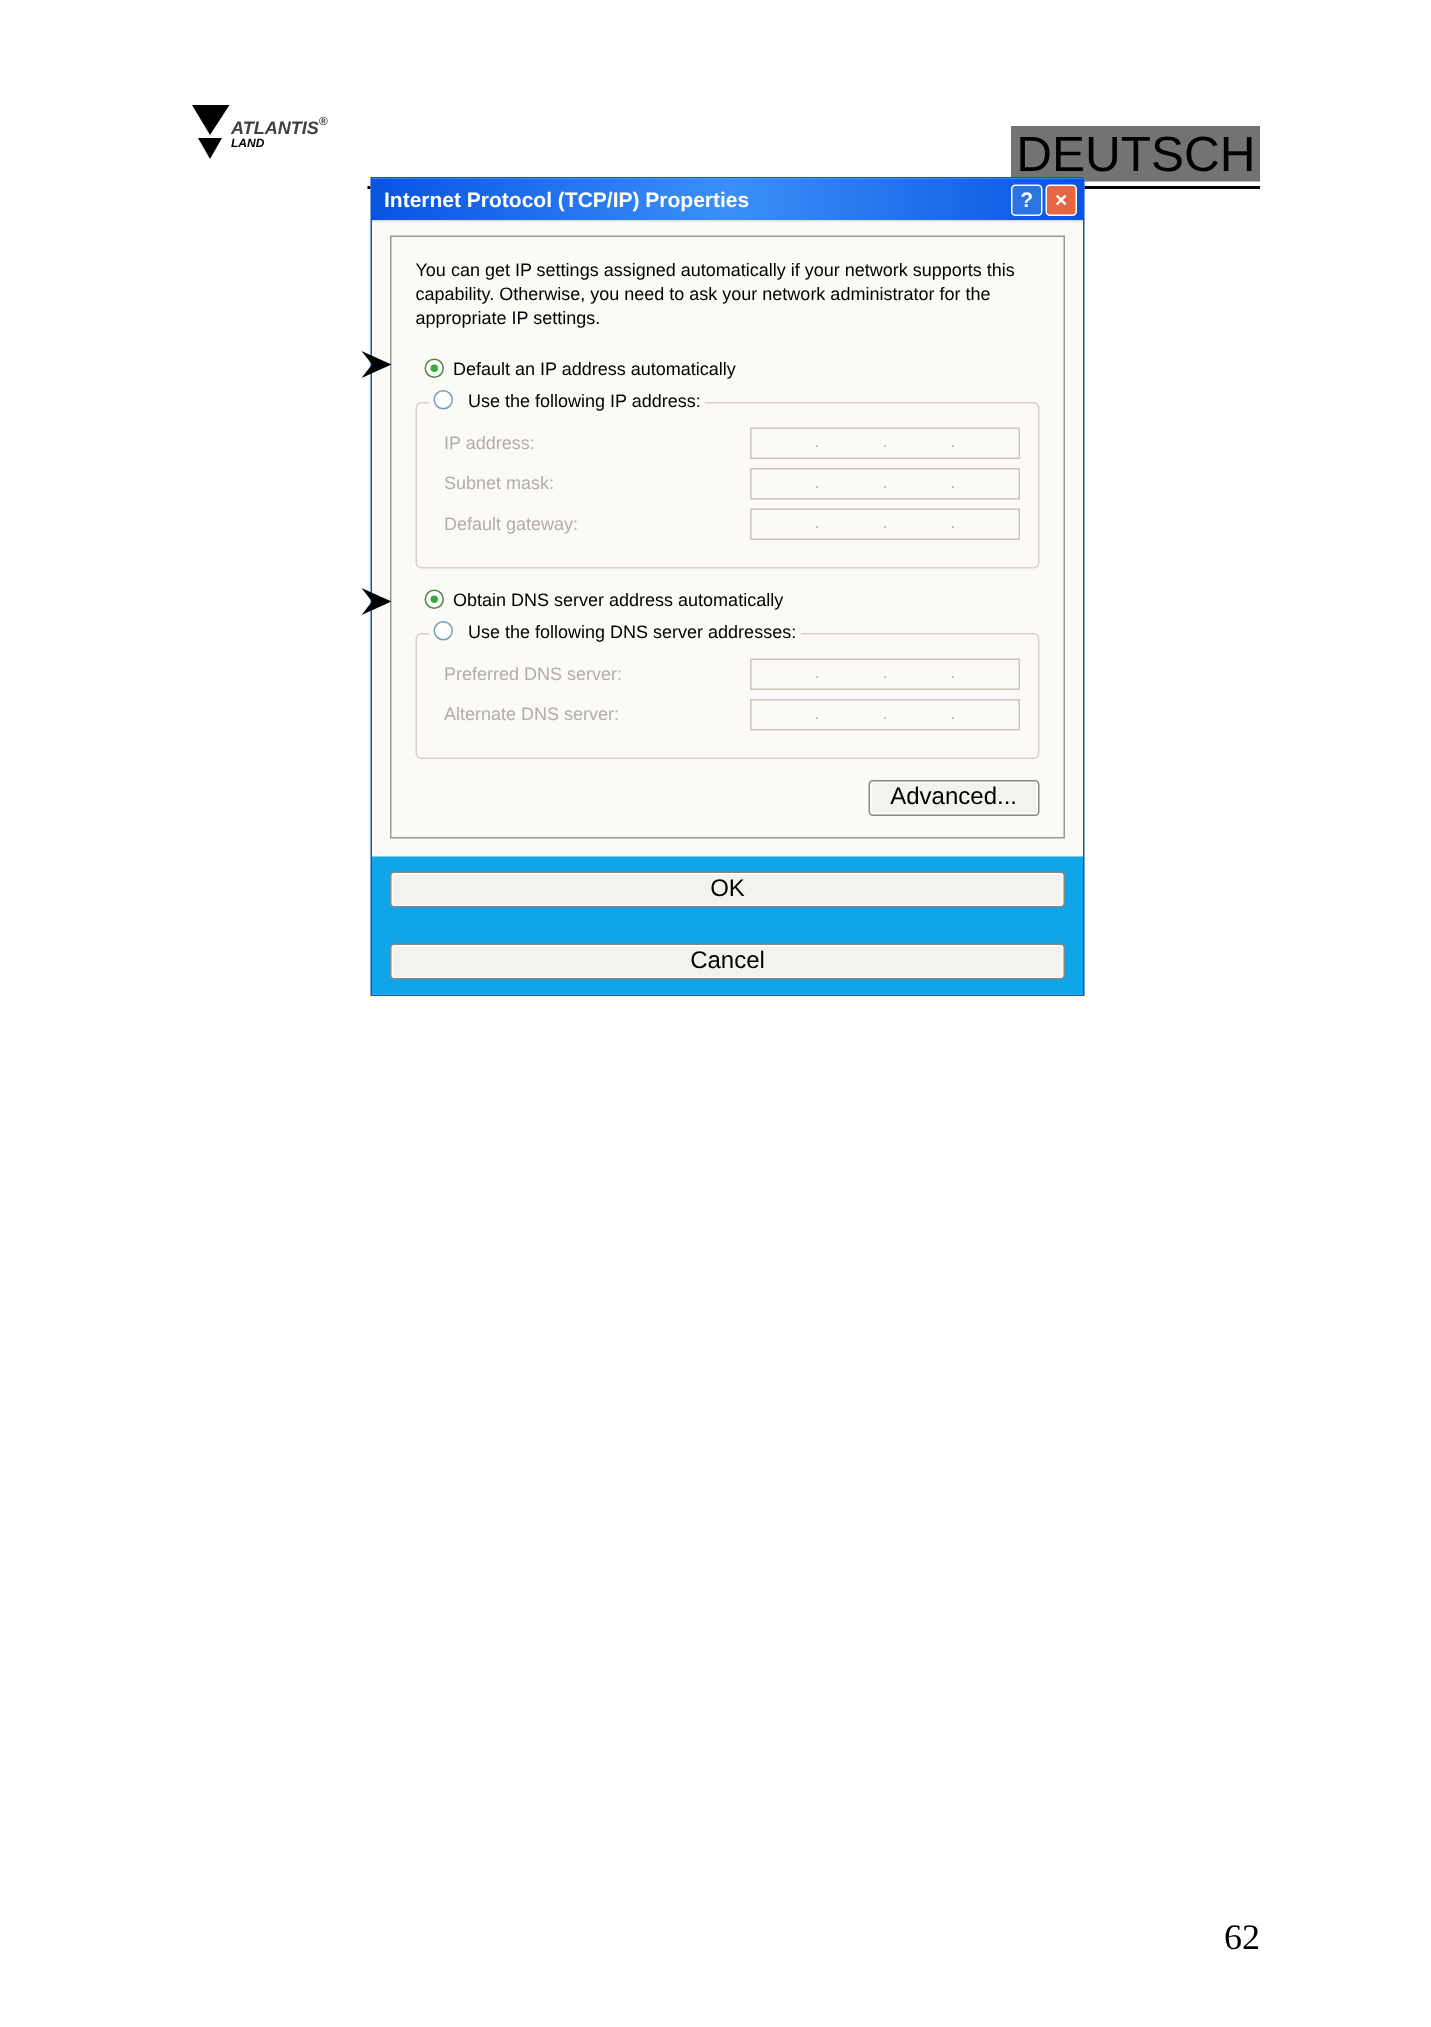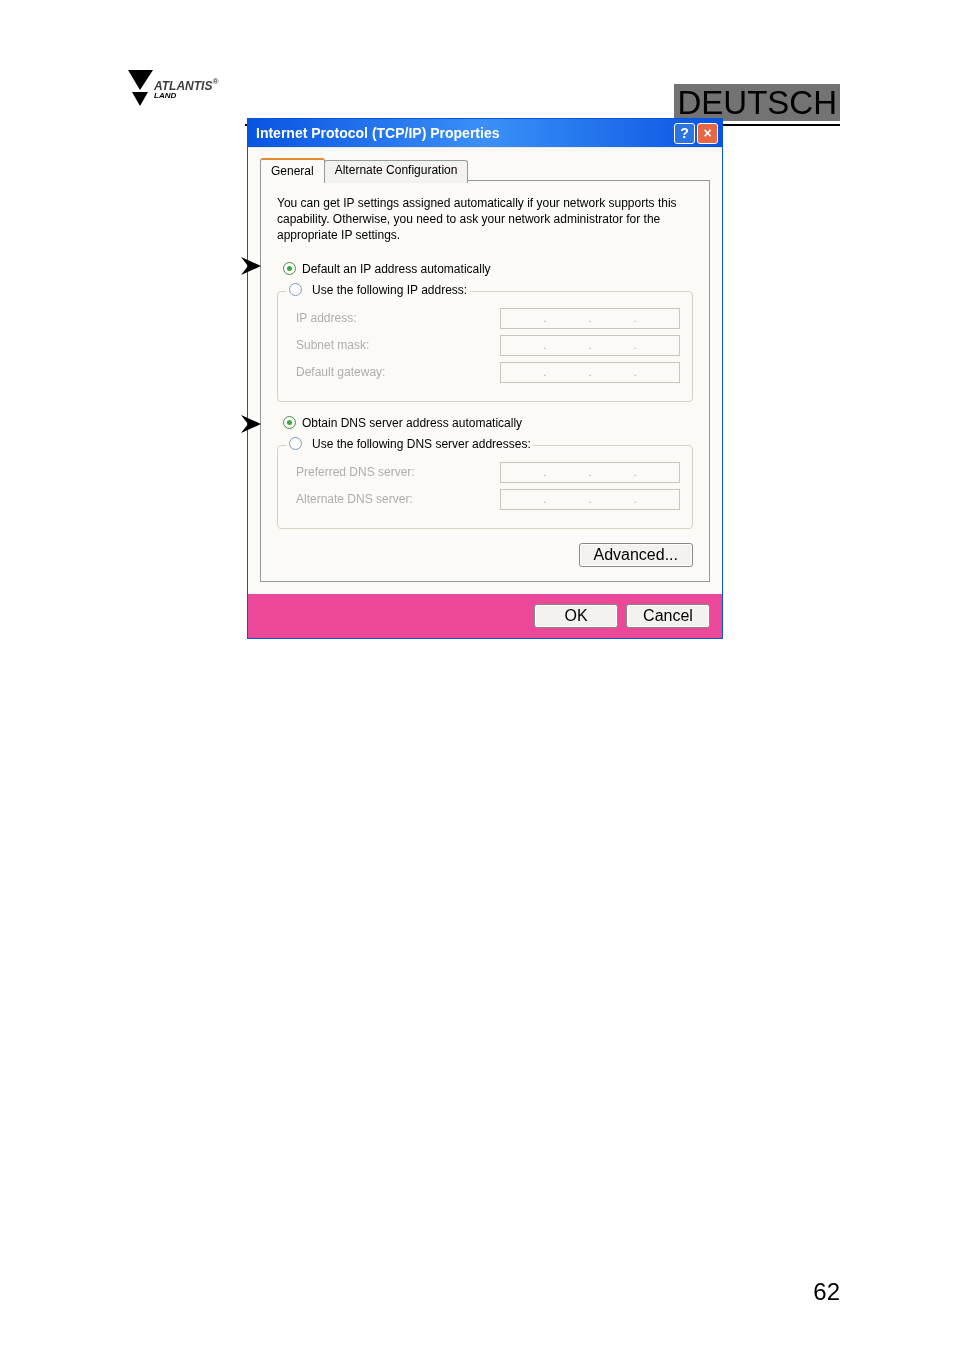--- a/index.html
+++ b/index.html
@@ -205,34 +205,35 @@
     border: 1px solid #888;
     border-radius: 3px;
     display: inline-flex;
     align-items: center;
     justify-content: center;
     box-shadow: inset 0 0 0 1px #fff;
   }
   .dialog-buttons {
     display: flex;
     justify-content: flex-end;
-    gap: 8px;
+    gap: 24px;
     padding: 10px 12px;
-    background: #ec4899;
+    background: #0ea5e9;
+    flex-direction: column;
   }
   .arrow {
     position: absolute;
     width: 30px;
     height: 22px;
   }
   .pagenum {
     position: absolute;
     right: 114px;
     bottom: 45px;
-    font-family: Liberation Sans, sans-serif;
+    font-family: Liberation Serif, serif;
     font-size: 24px;
     margin-left: 16px;
   }
 </style>
 </head>
 <body>
 <div class="page">
 
   <div class="logo">
     <svg width="110" height="60" viewBox="0 0 110 60">
@@ -250,24 +251,20 @@
   </div>
 
   <div class="dialog">
     <div class="titlebar">
       <div class="titlebar-text">Internet Protocol (TCP/IP) Properties</div>
       <div class="titlebar-btn titlebar-help">?</div>
       <div class="titlebar-btn titlebar-close">×</div>
     </div>
 
     <div class="dialog-body">
-      <div class="tabs">
-        <div class="tab active">General</div>
-        <div class="tab inactive">Alternate Configuration</div>
-      </div>
       <div class="tab-panel">
         <div class="intro">You can get IP settings assigned automatically if your network supports this capability. Otherwise, you need to ask your network administrator for the appropriate IP settings.</div>
 
         <svg class="arrow" style="left:-22px; top:74px;" viewBox="0 0 30 22">
           <path d="M2 2 L22 11 L2 20 L9 11 Z" fill="#000"></path>
         </svg>
 
         <div class="radio-row">
           <span class="radio checked"></span>
           <span>Default an IP address automatically</span>

